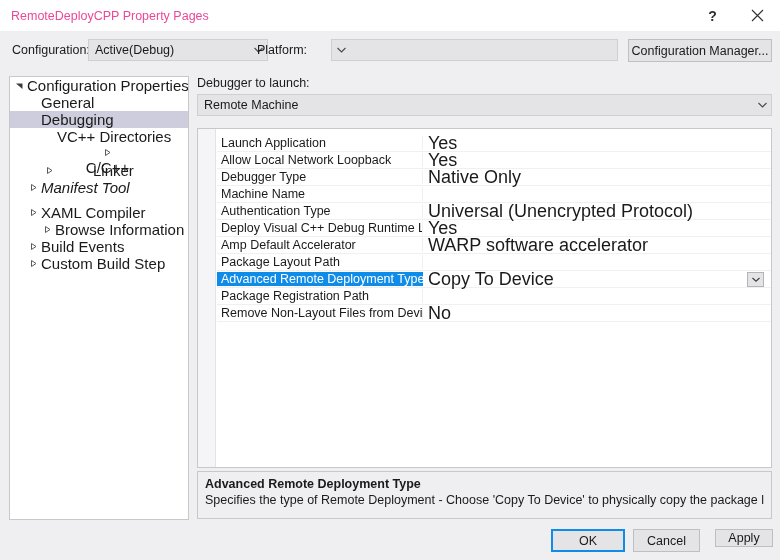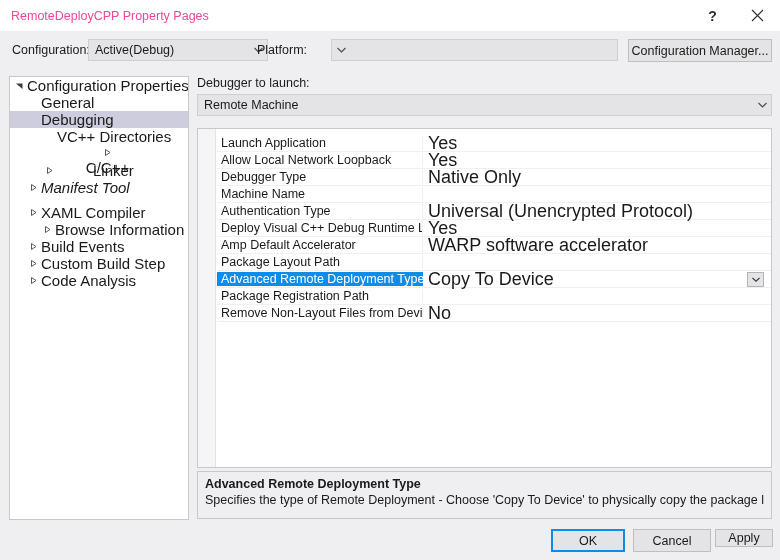--- a/index.html
+++ b/index.html
@@ -208,21 +208,21 @@
     white-space: nowrap;
     overflow: hidden;
   }
 
   
   .btn-ok {
     left: 551px; top: 529px; width: 74px; height: 23px;
     border: 2px solid #0f8ce8;
     background: #e4e4e6;
   }
-  .btn-cancel { left: 633px; top: 529px; width: 78px; height: 23px; }
+  .btn-cancel { left: 633px; top: 529px; width: 67px; height: 23px; }
   .btn-apply  { left: 715px; top: 529px; width: 58px; height: 18px; }
 
   .chev { display: block; }
 </style>
 </head>
 <body>
 
 <div id="dialog">
 
   <div class="titlebar">
@@ -333,28 +333,20 @@
           <span class="tlabel">Build Events</span>
         </div>
         <div class="tree-item" style="padding-left: 16px;">
           <span class="tw">
             <svg width="9" height="9" viewBox="0 0 9 9">
               <path d="M2.5 1.5 L7 4.5 L2.5 7.5 Z" fill="none" stroke="#5a5a5a" stroke-width="1"></path>
             </svg>
           </span>
           <span class="tlabel">Custom Build Step</span>
         </div>
-        <div class="tree-item" style="padding-left: 16px;">
-          <span class="tw">
-            <svg width="9" height="9" viewBox="0 0 9 9">
-              <path d="M2.5 1.5 L7 4.5 L2.5 7.5 Z" fill="none" stroke="#5a5a5a" stroke-width="1"></path>
-            </svg>
-          </span>
-          <span class="tlabel">Code Analysis</span>
-        </div>
       </div>
   </div>
 
   <div class="right-label">Debugger to launch:</div>
   <div class="combo combo-debugger">
     <div class="cval">Remote Machine</div>
     <div class="carrow">
       <svg class="chev" width="9" height="6" viewBox="0 0 9 6">
           <path d="M0.5 1 L4.5 5 L8.5 1" stroke="#4a4a4a" stroke-width="1.1" fill="none"></path>
         </svg>

